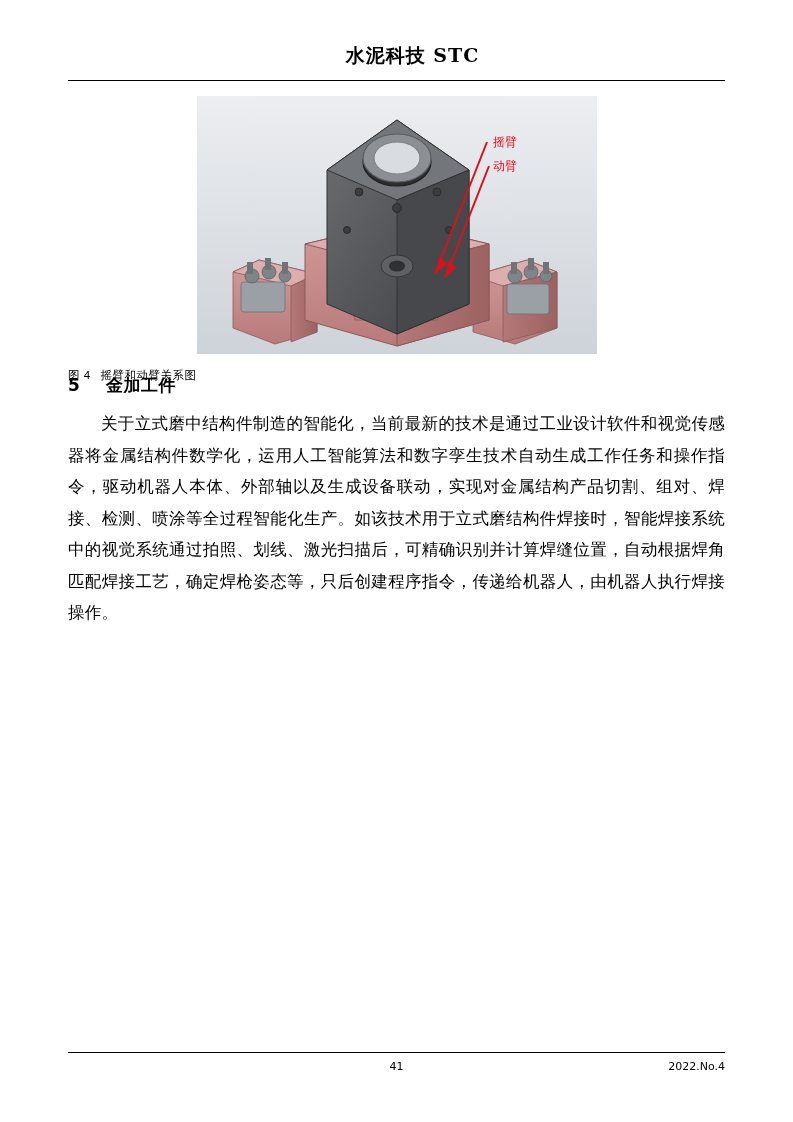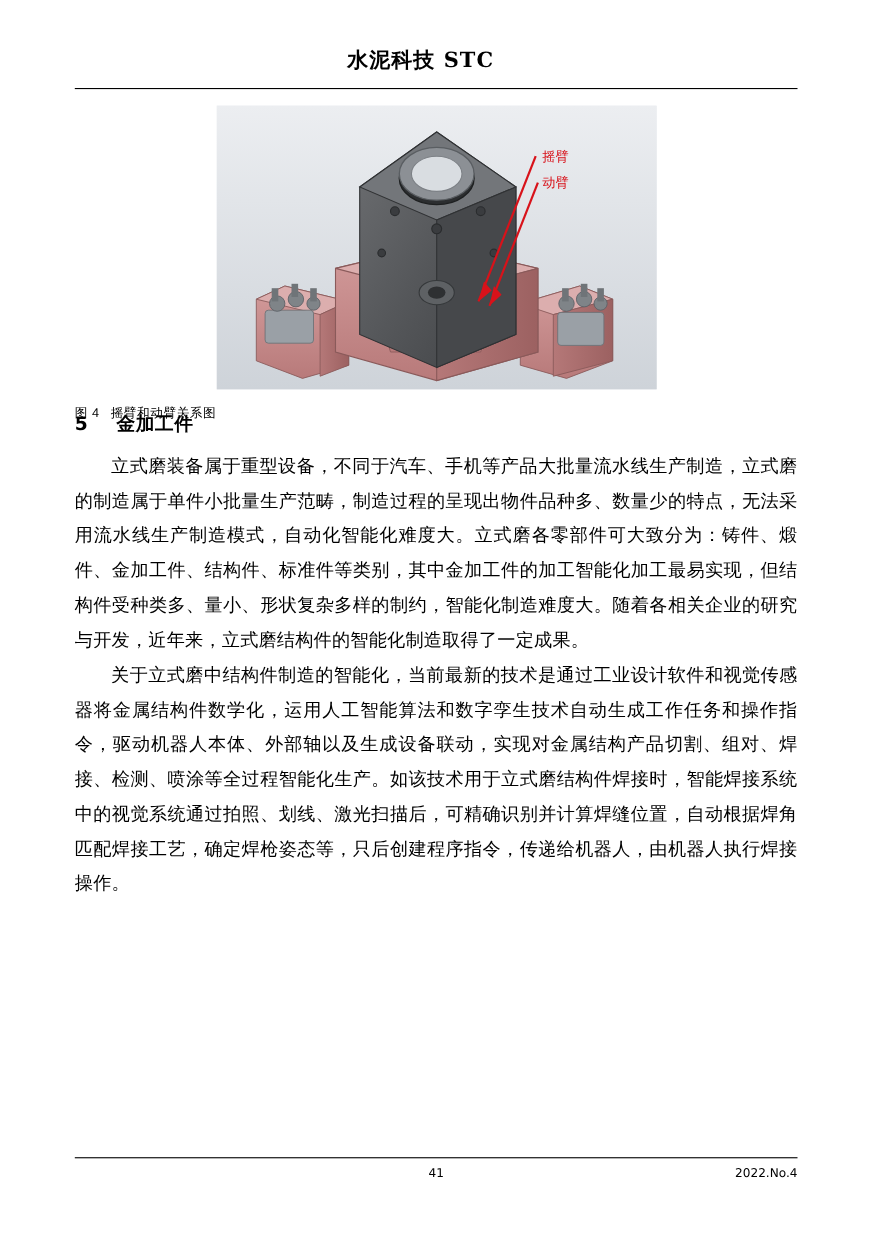--- a/index.html
+++ b/index.html
@@ -15,21 +15,21 @@
     margin: 0 auto;
     overflow: hidden;
     font-family: "Liberation Serif", "DejaVu Serif", serif;
     color: #000;
     box-sizing: border-box;
   }
 
   
   .header {
     position: absolute;
-    left: 54px;
+    left: 84px;
     top: 44px;
     width: 657px;
     text-align: center;
   }
   .header-title {
     font-family: "DejaVu Serif", "Liberation Serif", serif;
     font-size: 19px;
     font-weight: bold;
     letter-spacing: 1px;
     line-height: 1.2;
@@ -239,21 +239,20 @@
     <div class="fig-caption">
       <span class="cap-num">图 4</span><span>摇臂和动臂关系图</span>
     </div>
   </div>
 
   <div class="section-heading">
     <span class="sec-num">5</span><span>金加工件</span>
   </div>
 
   <div class="body-text">
-    <p class="para">立式磨装备属于重型设备，不同于汽车、手机等产品大批量流水线生产制造，立式磨的制造属于单件小批量生产范畴，制造过程的呈现出物件品种多、数量少的特点，无法采用流水线生产制造模式，自动化智能化难度大。立式磨各零部件可大致分为：铸件、煅件、金加工件、结构件、标准件等类别，其中金加工件的加工智能化加工最易实现，但结构件受种类多、量小、形状复杂多样的制约，智能化制造难度大。随着各相关企业的研究与开发，近年来，立式磨结构件的智能化制造取得了一定成果。</p>
     <p class="para">关于立式磨中结构件制造的智能化，当前最新的技术是通过工业设计软件和视觉传感器将金属结构件数学化，运用人工智能算法和数字孪生技术自动生成工作任务和操作指令，驱动机器人本体、外部轴以及生成设备联动，实现对金属结构产品切割、组对、焊接、检测、喷涂等全过程智能化生产。如该技术用于立式磨结构件焊接时，智能焊接系统中的视觉系统通过拍照、划线、激光扫描后，可精确识别并计算焊缝位置，自动根据焊角匹配焊接工艺，确定焊枪姿态等，只后创建程序指令，传递给机器人，由机器人执行焊接操作。</p>
   </div>
 
   <div class="footer-rule"></div>
   <div class="footer">
     <span class="page-no">41</span>
     <span class="issue">2022.No.4</span>
   </div>
 
 </div>

